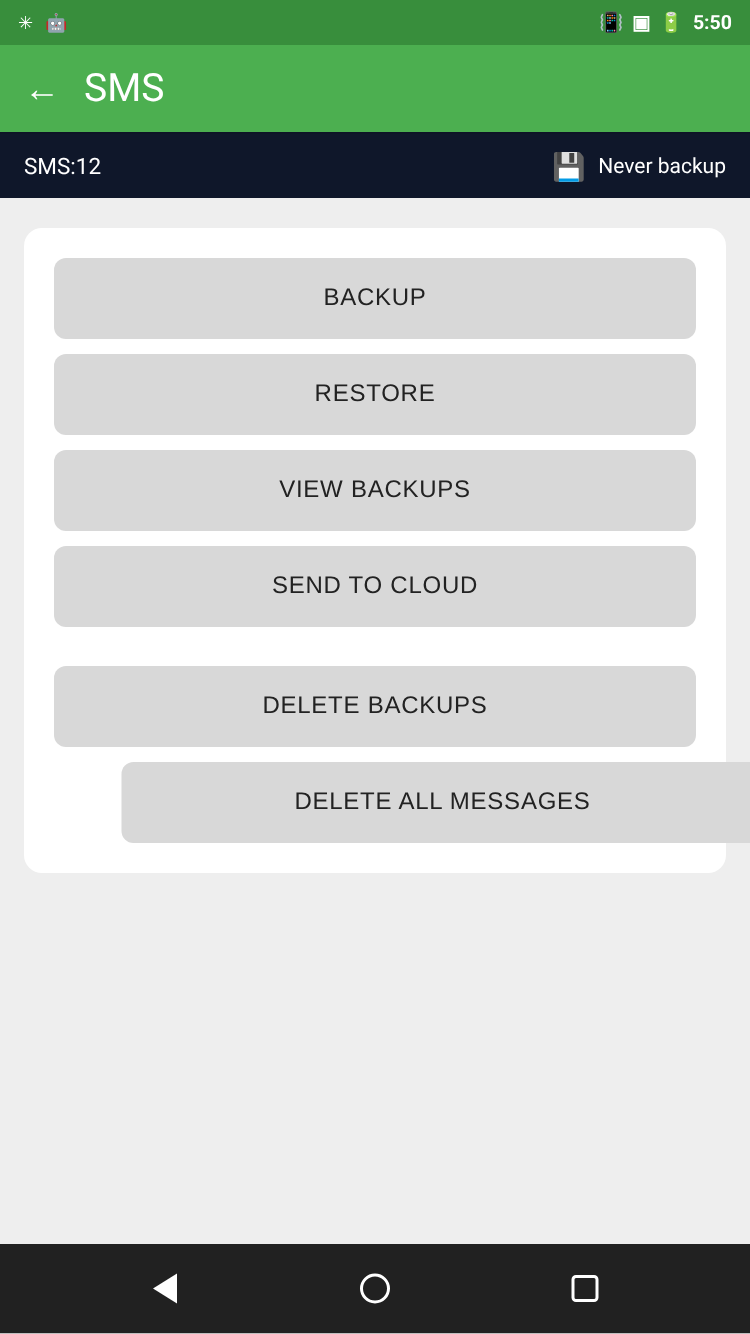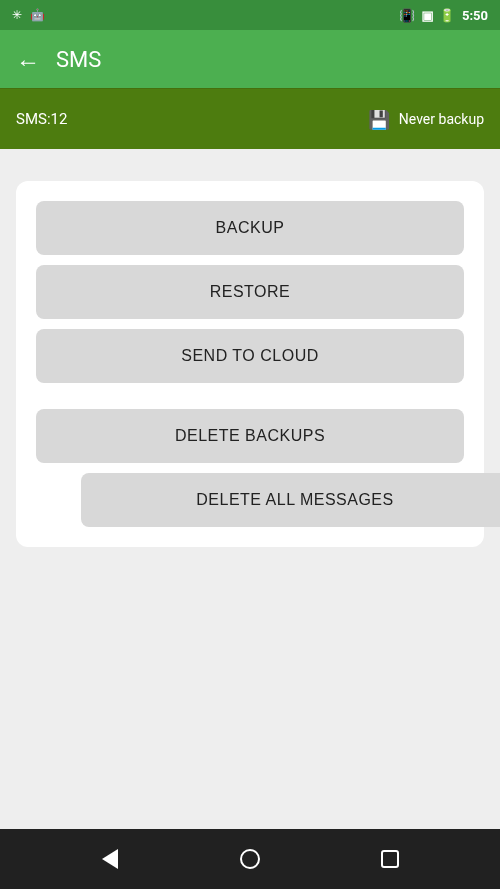--- a/index.html
+++ b/index.html
@@ -59,29 +59,29 @@
     }
 
     .back-arrow {
       color: white;
       font-size: 24px;
       cursor: pointer;
     }
 
     .app-title {
       color: white;
-      font-size: 22px;
+      font-size: 26px;
       font-weight: 400;
       flex: 1;
     }
 
     
     .sub-header {
-      background: #4d7c0f;
-      height: 61px;
+      background: #0f172a;
+      height: 44px;
       display: flex;
       align-items: center;
       justify-content: space-between;
       padding: 0 16px;
       border-top: 1px solid rgba(0,0,0,0.1);
     }
 
     .sms-count {
       color: white;
       font-size: 15px;
@@ -99,21 +99,21 @@
       font-size: 18px;
     }
 
     
     .main-content {
       flex: 1;
       background: #eeeeee;
       display: flex;
       align-items: flex-start;
       justify-content: center;
-      padding: 32px 16px;
+      padding: 20px 16px;
       overflow-y: auto;
     }
 
     .card {
       background: white;
       border-radius: 12px;
       padding: 20px 20px;
       width: 100%;
       display: flex;
       flex-direction: column;
@@ -219,20 +219,21 @@
   <div class="backup-info">
     <span class="save-icon">💾</span>
     <span>Never backup</span>
   </div>
 </div>
 
 <div class="main-content">
   <div class="card">
     <button class="action-button">BACKUP</button>
     <button class="action-button">RESTORE</button>
+    <button class="action-button">VIEW BACKUPS</button>
     <button class="action-button">SEND TO CLOUD</button>
     <div class="spacer"></div>
     <button class="action-button">DELETE BACKUPS</button>
     <button class="action-button">DELETE ALL MESSAGES</button>
   </div>
 </div>
 
 <div class="bottom-nav">
   <div class="nav-icon">
     <div class="triangle-back"></div>

